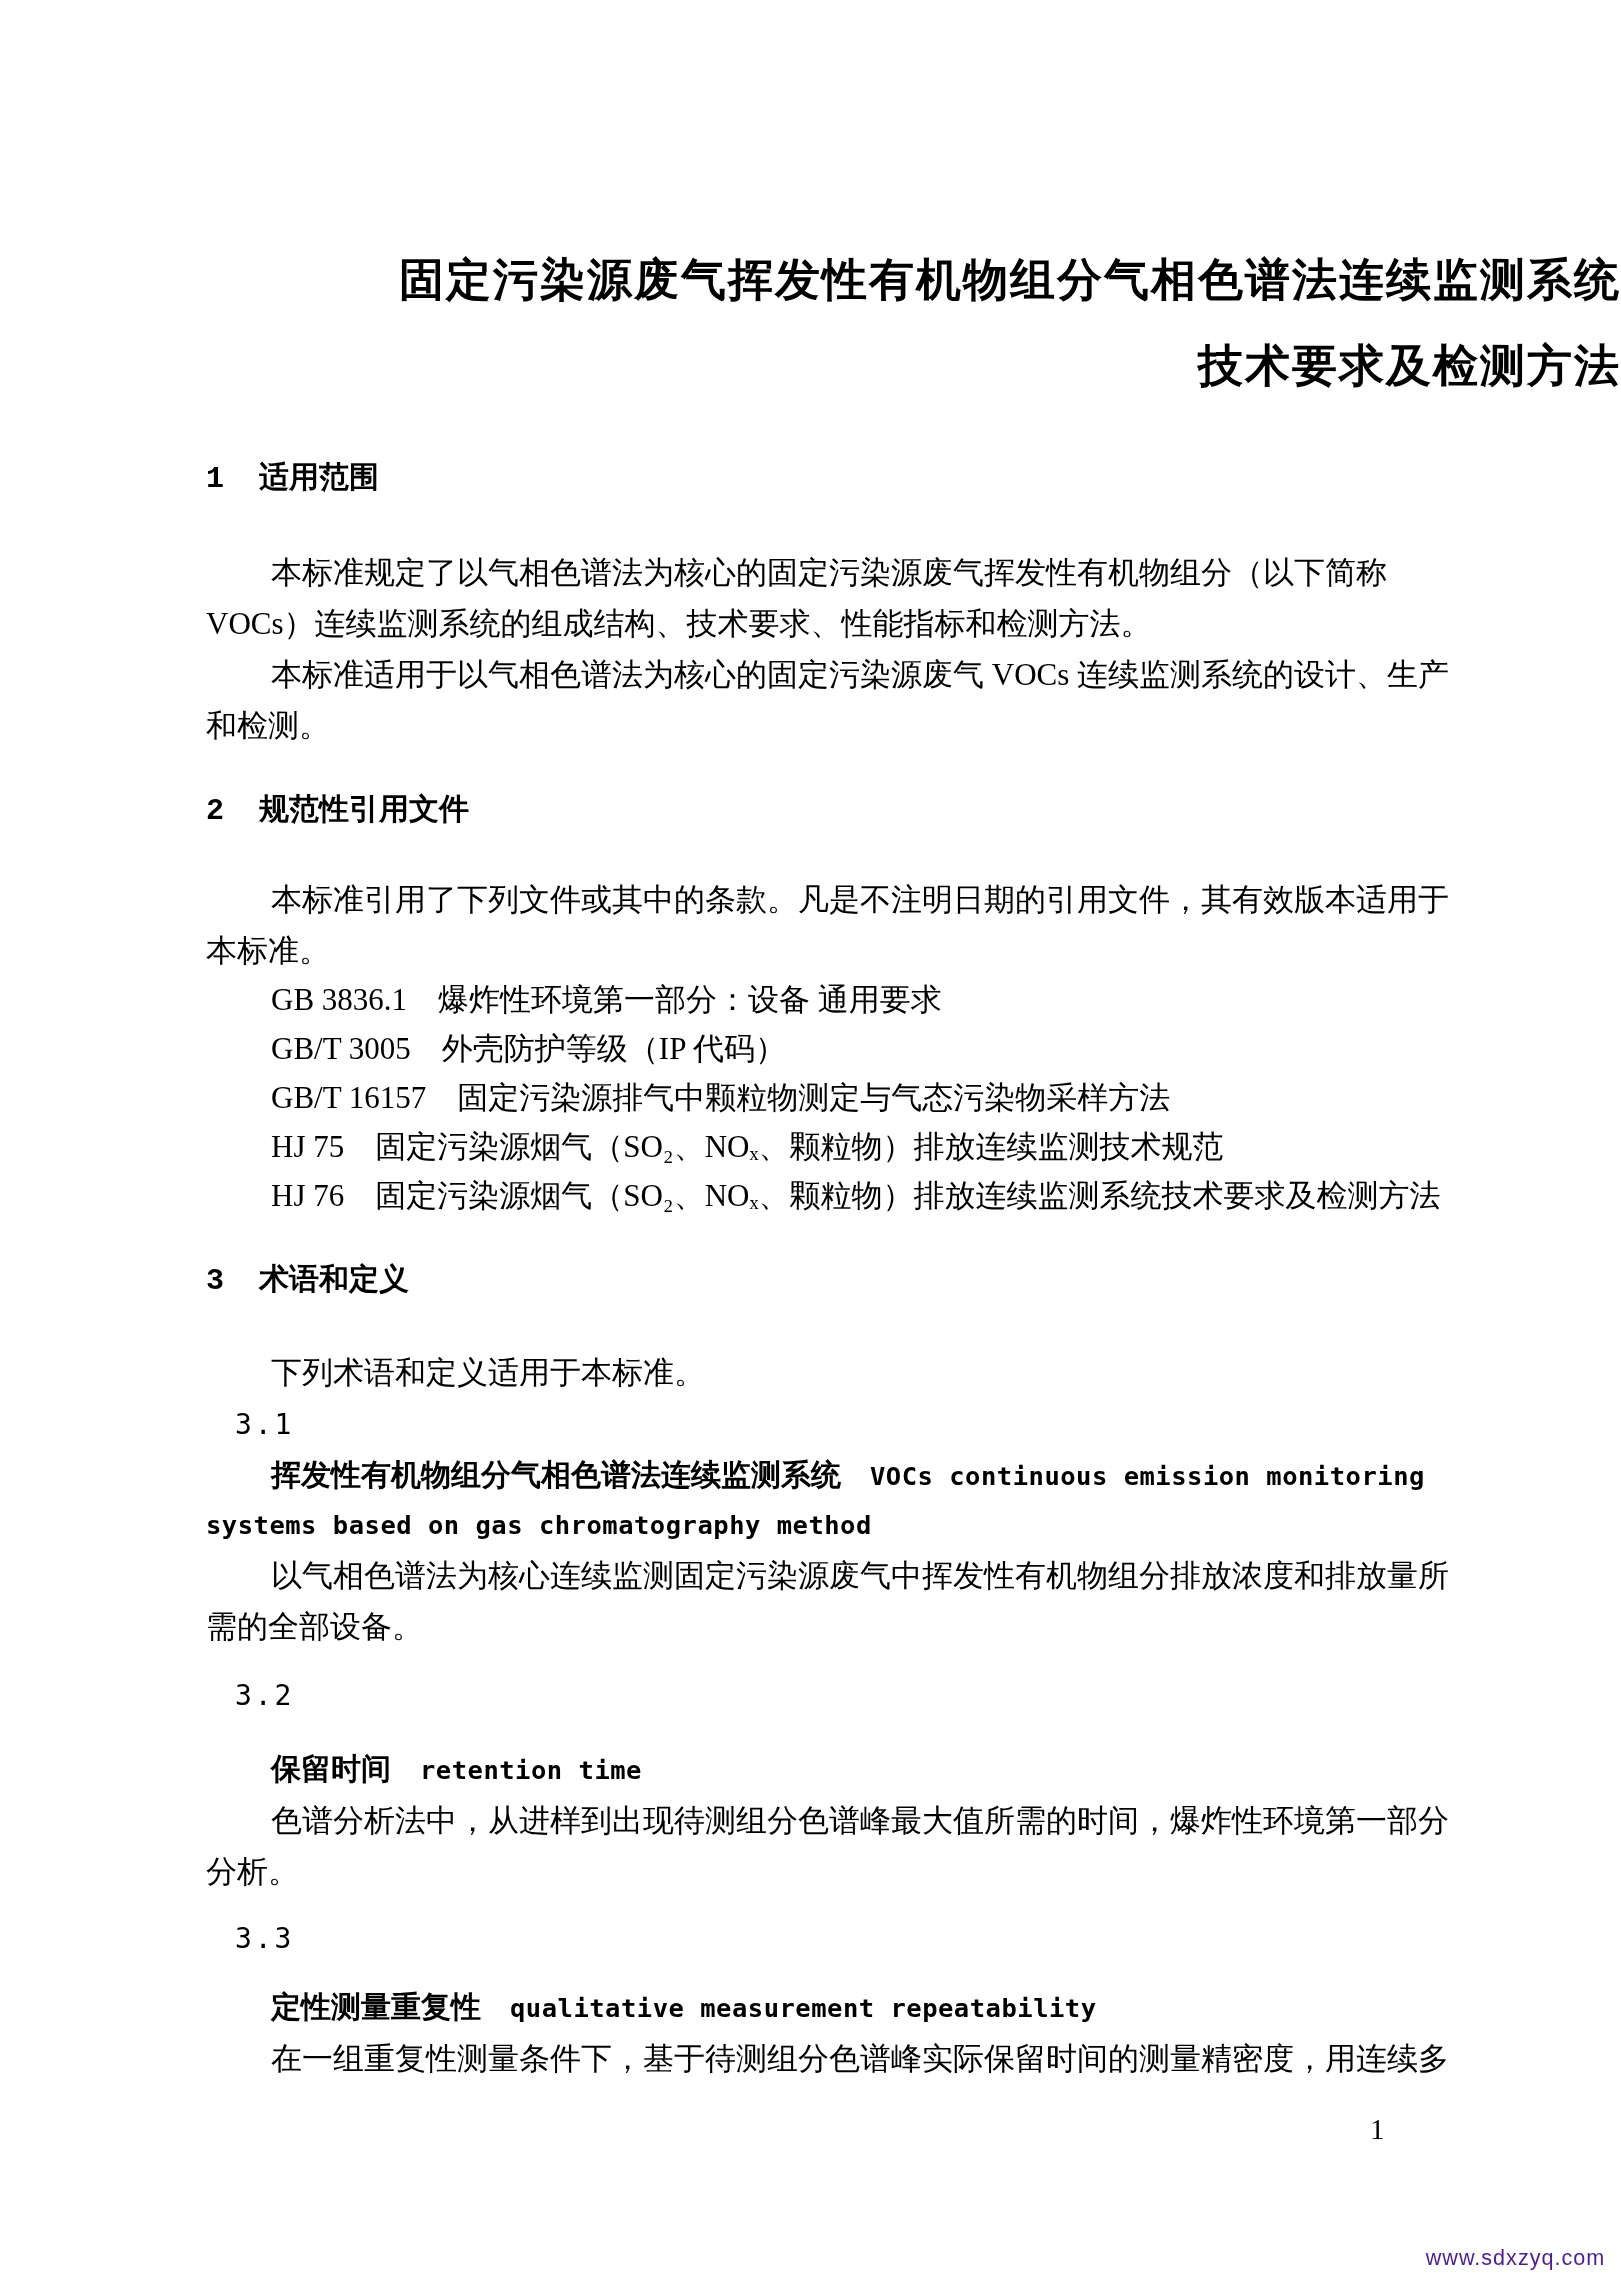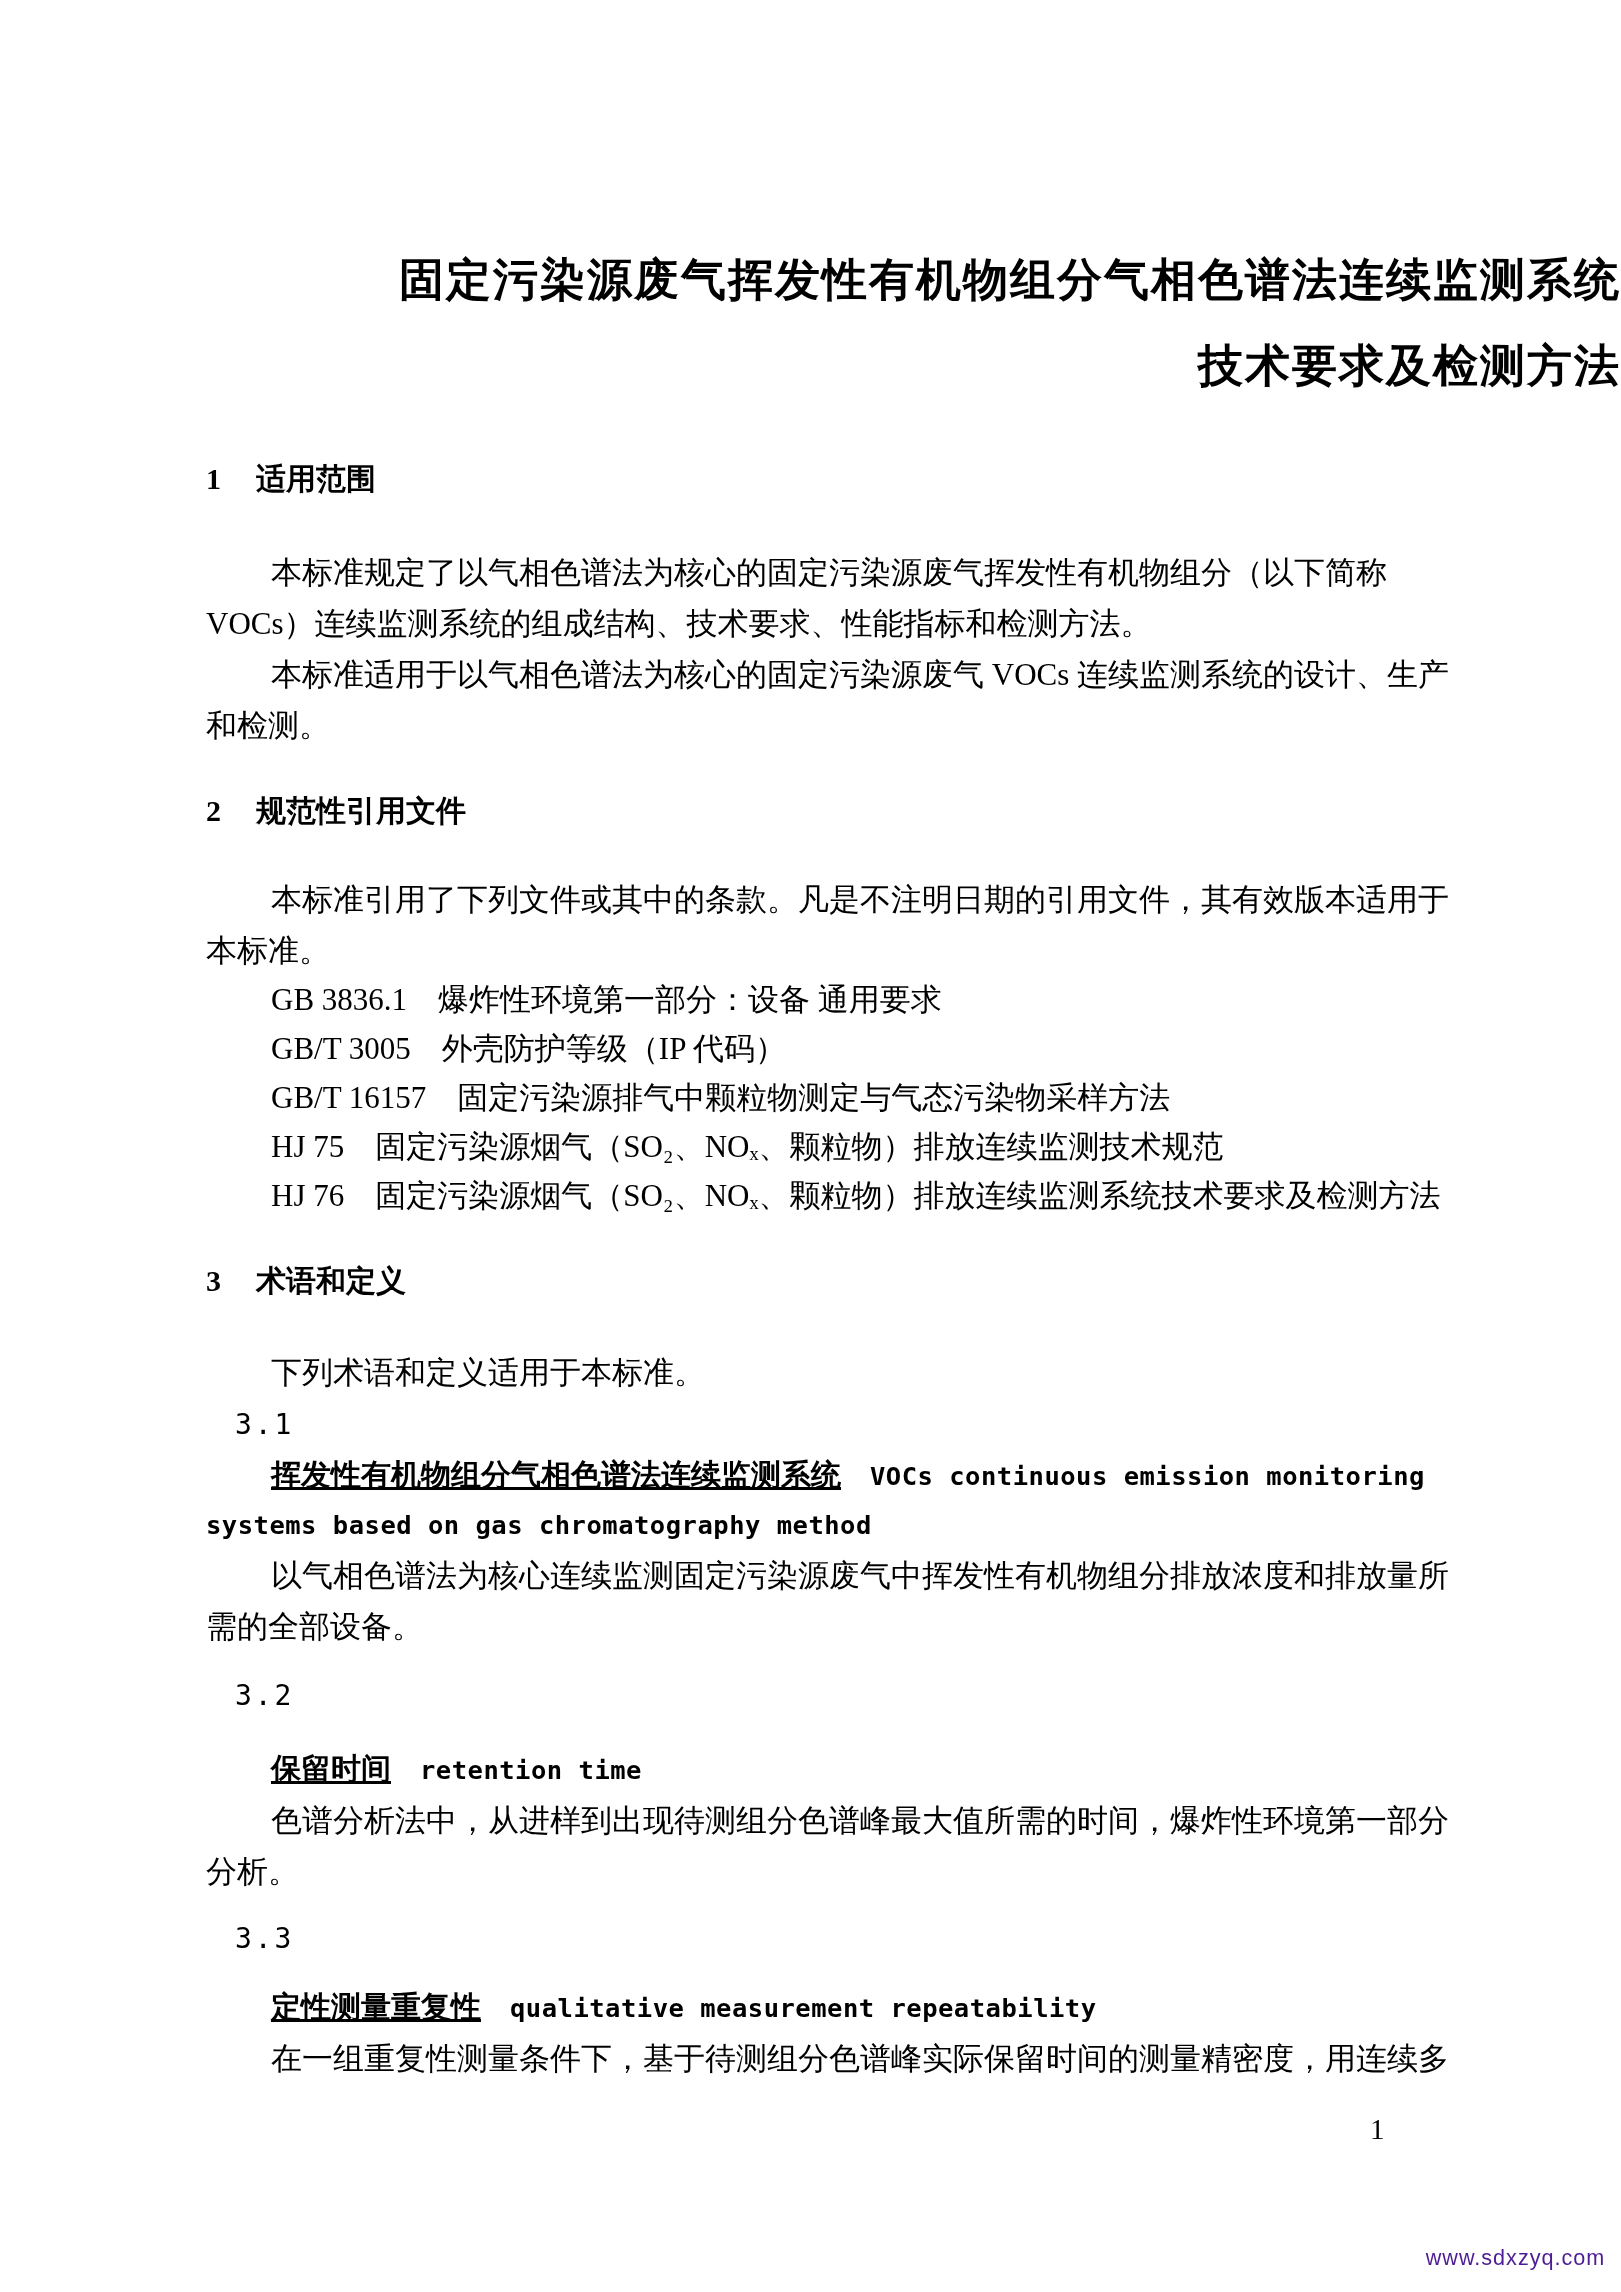--- a/index.html
+++ b/index.html
@@ -26,21 +26,21 @@
     width: 100%;
     text-align: right;
     font-family: "Liberation Sans", "DejaVu Sans", sans-serif;
     font-weight: bold;
     font-size: 45px;
     letter-spacing: 2px;
   }
   
   .heading {
     left: 206px;
-    font-family: Liberation Serif, serif;
+    font-family: Liberation Mono, monospace;
     font-weight: bold;
     font-size: 30px;
   }
   .heading .h-label { margin-left: 35px; }
   
   .body-text {
     left: 206px;
     font-family: "Liberation Serif", "DejaVu Serif", serif;
     font-size: 31px;
   }
@@ -51,21 +51,20 @@
     font-family: "DejaVu Sans Mono", "Liberation Mono", monospace;
     font-size: 28px;
     letter-spacing: 2.9px;
     text-align: right;
   }
   
   .term {
     font-family: "Liberation Sans", "DejaVu Sans", sans-serif;
     font-weight: bold;
     font-size: 30px;
-    text-decoration: underline;
   }
   .term-en {
     font-family: "DejaVu Sans Mono", "Liberation Mono", monospace;
     font-weight: bold;
     font-size: 25.5px;
     margin-left: 29px;
     letter-spacing: 0.5px;
   }
   .term-en-cont {
     left: 206px;

